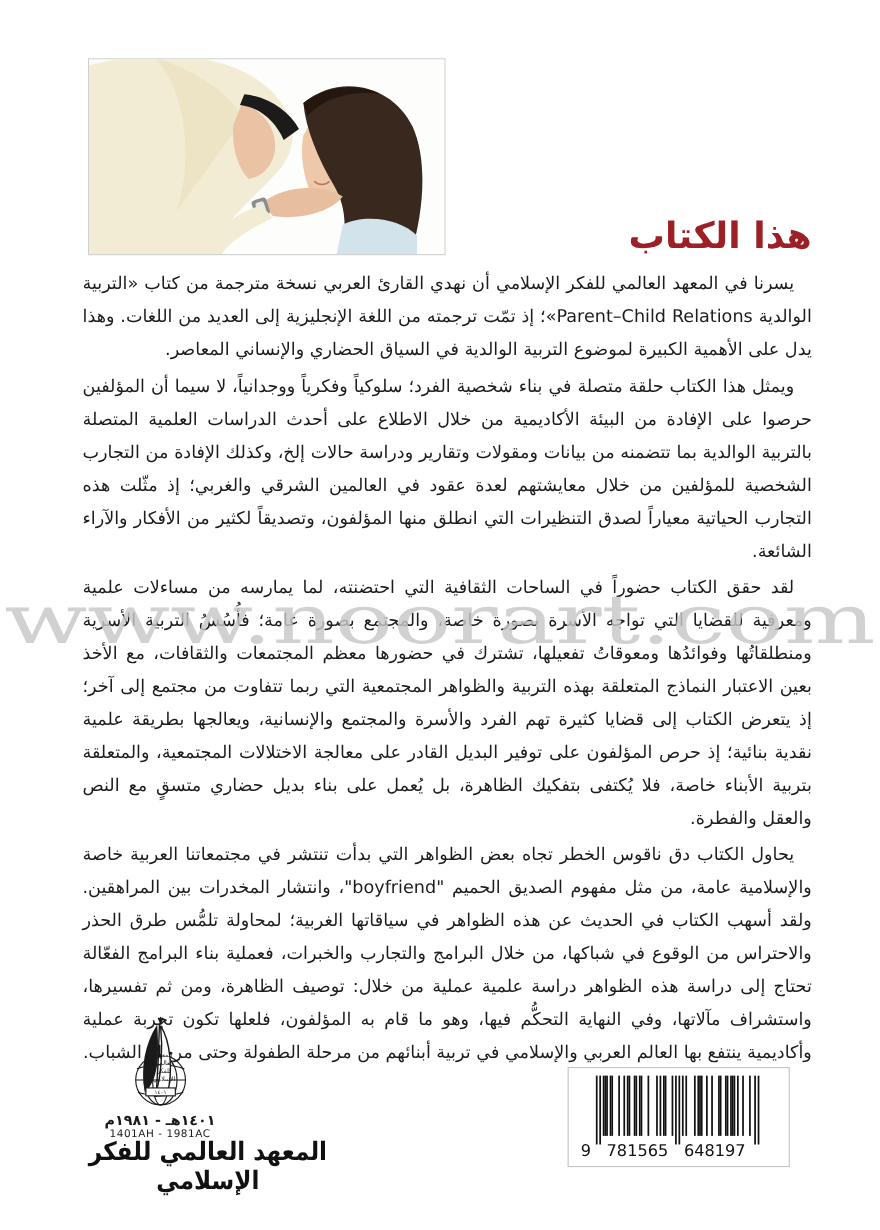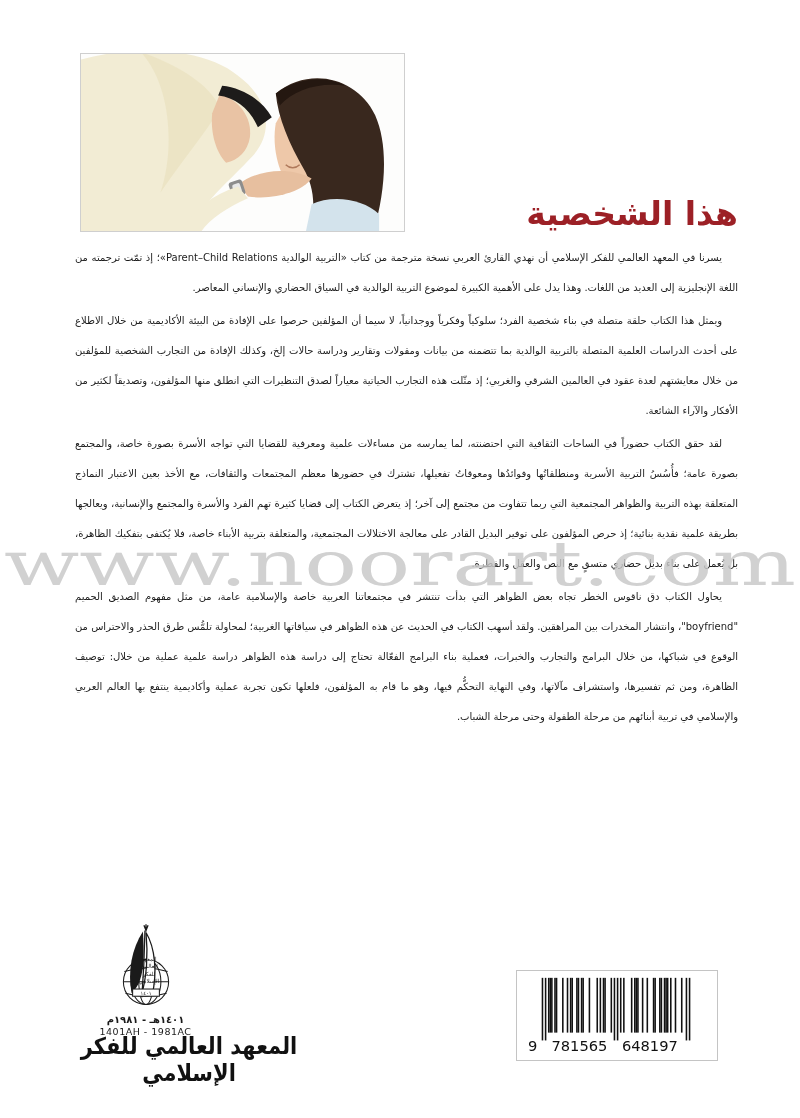--- a/index.html
+++ b/index.html
@@ -19,37 +19,37 @@
   
   .heading{
     position:absolute;top:194px;right:62px;
     font-size:33px;font-weight:bold;color:#9c2026;
     direction:rtl;letter-spacing:0;
   }
   
   .bodytext{
     position:absolute;top:243px;left:75px;right:62px;
     direction:rtl;text-align:justify;
-    color:#1c1c1c;font-size:10px;line-height:30px;
+    color:#1c1c1c;font-size:16px;line-height:30px;
   }
   .bodytext p{margin:0 0 3px 0;text-indent:16px;}
   
   .watermark{
     position:absolute;left:0;top:528px;width:800px;height:80px;
     pointer-events:none;z-index:6;
   }
   .watermark text{
     font-family:"DejaVu Serif",serif;
     fill:#c7c7c7;opacity:0.82;
   }
   
   .emblem{position:absolute;left:110px;top:924px;width:72px;height:92px;}
   .emblem svg{display:block;width:100%;height:100%;}
   .dates{position:absolute;left:93px;top:1014px;width:105px;text-align:center;color:#1a1a1a;}
-  .dates .ar{font-size:10px;font-weight:bold;direction:rtl;line-height:12px;}
+  .dates .ar{font-size:13px;font-weight:bold;direction:rtl;line-height:12px;}
   .dates .en{font-size:9.5px;font-weight:normal;letter-spacing:0.5px;line-height:12px;}
   .calligraphy{
     position:absolute;left:80px;top:1036px;width:218px;
     direction:rtl;text-align:center;
     font-size:21px;font-weight:bold;color:#111111;
     transform:scaleY(1.1);
   }
   
   .barcode{
     position:absolute;left:516px;top:970px;width:202px;height:91px;
@@ -88,21 +88,21 @@
 
       <path d="M 158,132 C 178,116 212,114 232,126 C 222,140 192,148 168,144 Z" fill="#e7bf9f"></path>
 
       <rect x="150" y="128" width="14" height="16" rx="3" transform="rotate(-18 157 136)" fill="#8d8d8d"></rect>
       <rect x="153" y="131" width="8" height="10" rx="2" transform="rotate(-18 157 136)" fill="#e8e8e8"></rect>
 
       <path d="M 100,181 C 112,158 132,142 158,134 L 168,146 C 146,156 128,168 120,181 Z" fill="#f2ecd4"></path>
     </svg>
   </div>
 
-  <div class="heading">هذا الشخصية</div>
+  <div class="heading">هذا الكتاب</div>
 
   <div class="bodytext">
     <p>يسرنا في المعهد العالمي للفكر الإسلامي أن نهدي القارئ العربي نسخة مترجمة من كتاب «التربية الوالدية Parent–Child Relations»؛ إذ تمّت ترجمته من اللغة الإنجليزية إلى العديد من اللغات. وهذا يدل على الأهمية الكبيرة لموضوع التربية الوالدية في السياق الحضاري والإنساني المعاصر.</p>
     <p>ويمثل هذا الكتاب حلقة متصلة في بناء شخصية الفرد؛ سلوكياً وفكرياً ووجدانياً، لا سيما أن المؤلفين حرصوا على الإفادة من البيئة الأكاديمية من خلال الاطلاع على أحدث الدراسات العلمية المتصلة بالتربية الوالدية بما تتضمنه من بيانات ومقولات وتقارير ودراسة حالات إلخ، وكذلك الإفادة من التجارب الشخصية للمؤلفين من خلال معايشتهم لعدة عقود في العالمين الشرقي والغربي؛ إذ مثّلت هذه التجارب الحياتية معياراً لصدق التنظيرات التي انطلق منها المؤلفون، وتصديقاً لكثير من الأفكار والآراء الشائعة.</p>
     <p>لقد حقق الكتاب حضوراً في الساحات الثقافية التي احتضنته، لما يمارسه من مساءلات علمية ومعرفية للقضايا التي تواجه الأسرة بصورة خاصة، والمجتمع بصورة عامة؛ فأُسُسُ التربية الأسرية ومنطلقاتُها وفوائدُها ومعوقاتُ تفعيلها، تشترك في حضورها معظم المجتمعات والثقافات، مع الأخذ بعين الاعتبار النماذج المتعلقة بهذه التربية والظواهر المجتمعية التي ربما تتفاوت من مجتمع إلى آخر؛ إذ يتعرض الكتاب إلى قضايا كثيرة تهم الفرد والأسرة والمجتمع والإنسانية، ويعالجها بطريقة علمية نقدية بنائية؛ إذ حرص المؤلفون على توفير البديل القادر على معالجة الاختلالات المجتمعية، والمتعلقة بتربية الأبناء خاصة، فلا يُكتفى بتفكيك الظاهرة، بل يُعمل على بناء بديل حضاري متسقٍ مع النص والعقل والفطرة.</p>
     <p>يحاول الكتاب دق ناقوس الخطر تجاه بعض الظواهر التي بدأت تنتشر في مجتمعاتنا العربية خاصة والإسلامية عامة، من مثل مفهوم الصديق الحميم "boyfriend"، وانتشار المخدرات بين المراهقين. ولقد أسهب الكتاب في الحديث عن هذه الظواهر في سياقاتها الغربية؛ لمحاولة تلمُّس طرق الحذر والاحتراس من الوقوع في شباكها، من خلال البرامج والتجارب والخبرات، فعملية بناء البرامج الفعّالة تحتاج إلى دراسة هذه الظواهر دراسة علمية عملية من خلال: توصيف الظاهرة، ومن ثم تفسيرها، واستشراف مآلاتها، وفي النهاية التحكُّم فيها، وهو ما قام به المؤلفون، فلعلها تكون تجربة عملية وأكاديمية ينتفع بها العالم العربي والإسلامي في تربية أبنائهم من مرحلة الطفولة وحتى مرحلة الشباب.</p>
   </div>
 
   <svg class="watermark" viewBox="0 0 800 80">
     <text x="4" y="57" font-size="62" textLength="792" lengthAdjust="spacingAndGlyphs">www.noorart.com</text>

